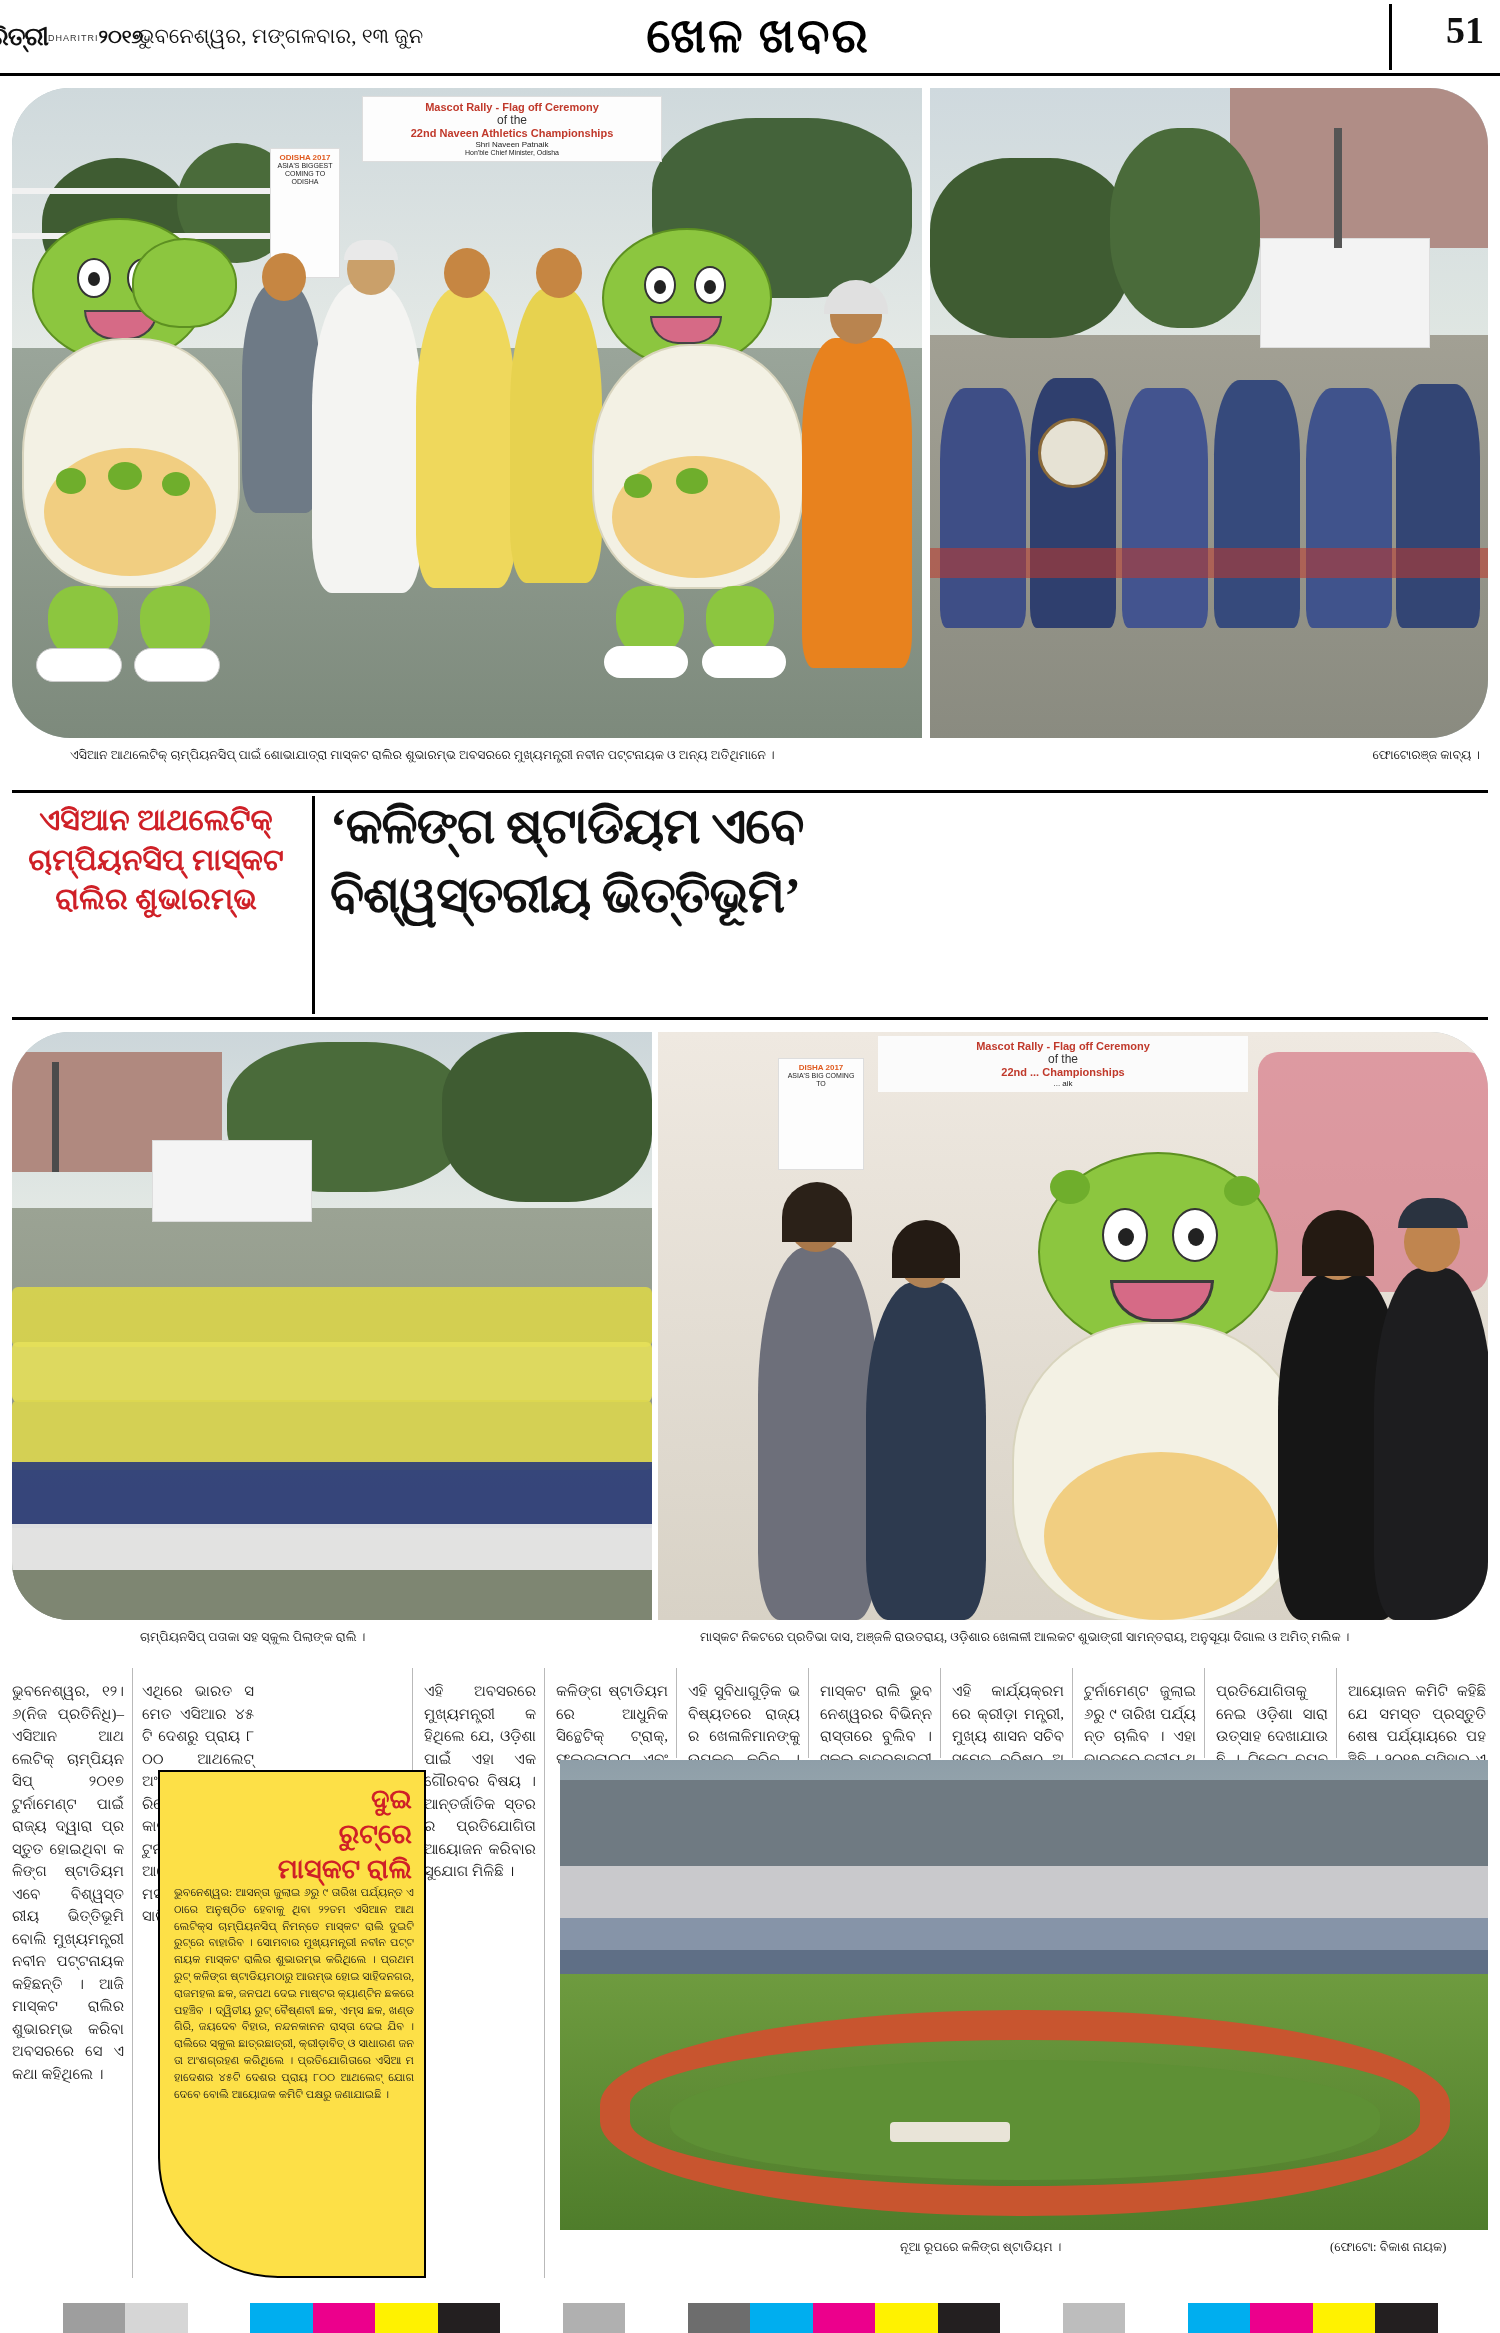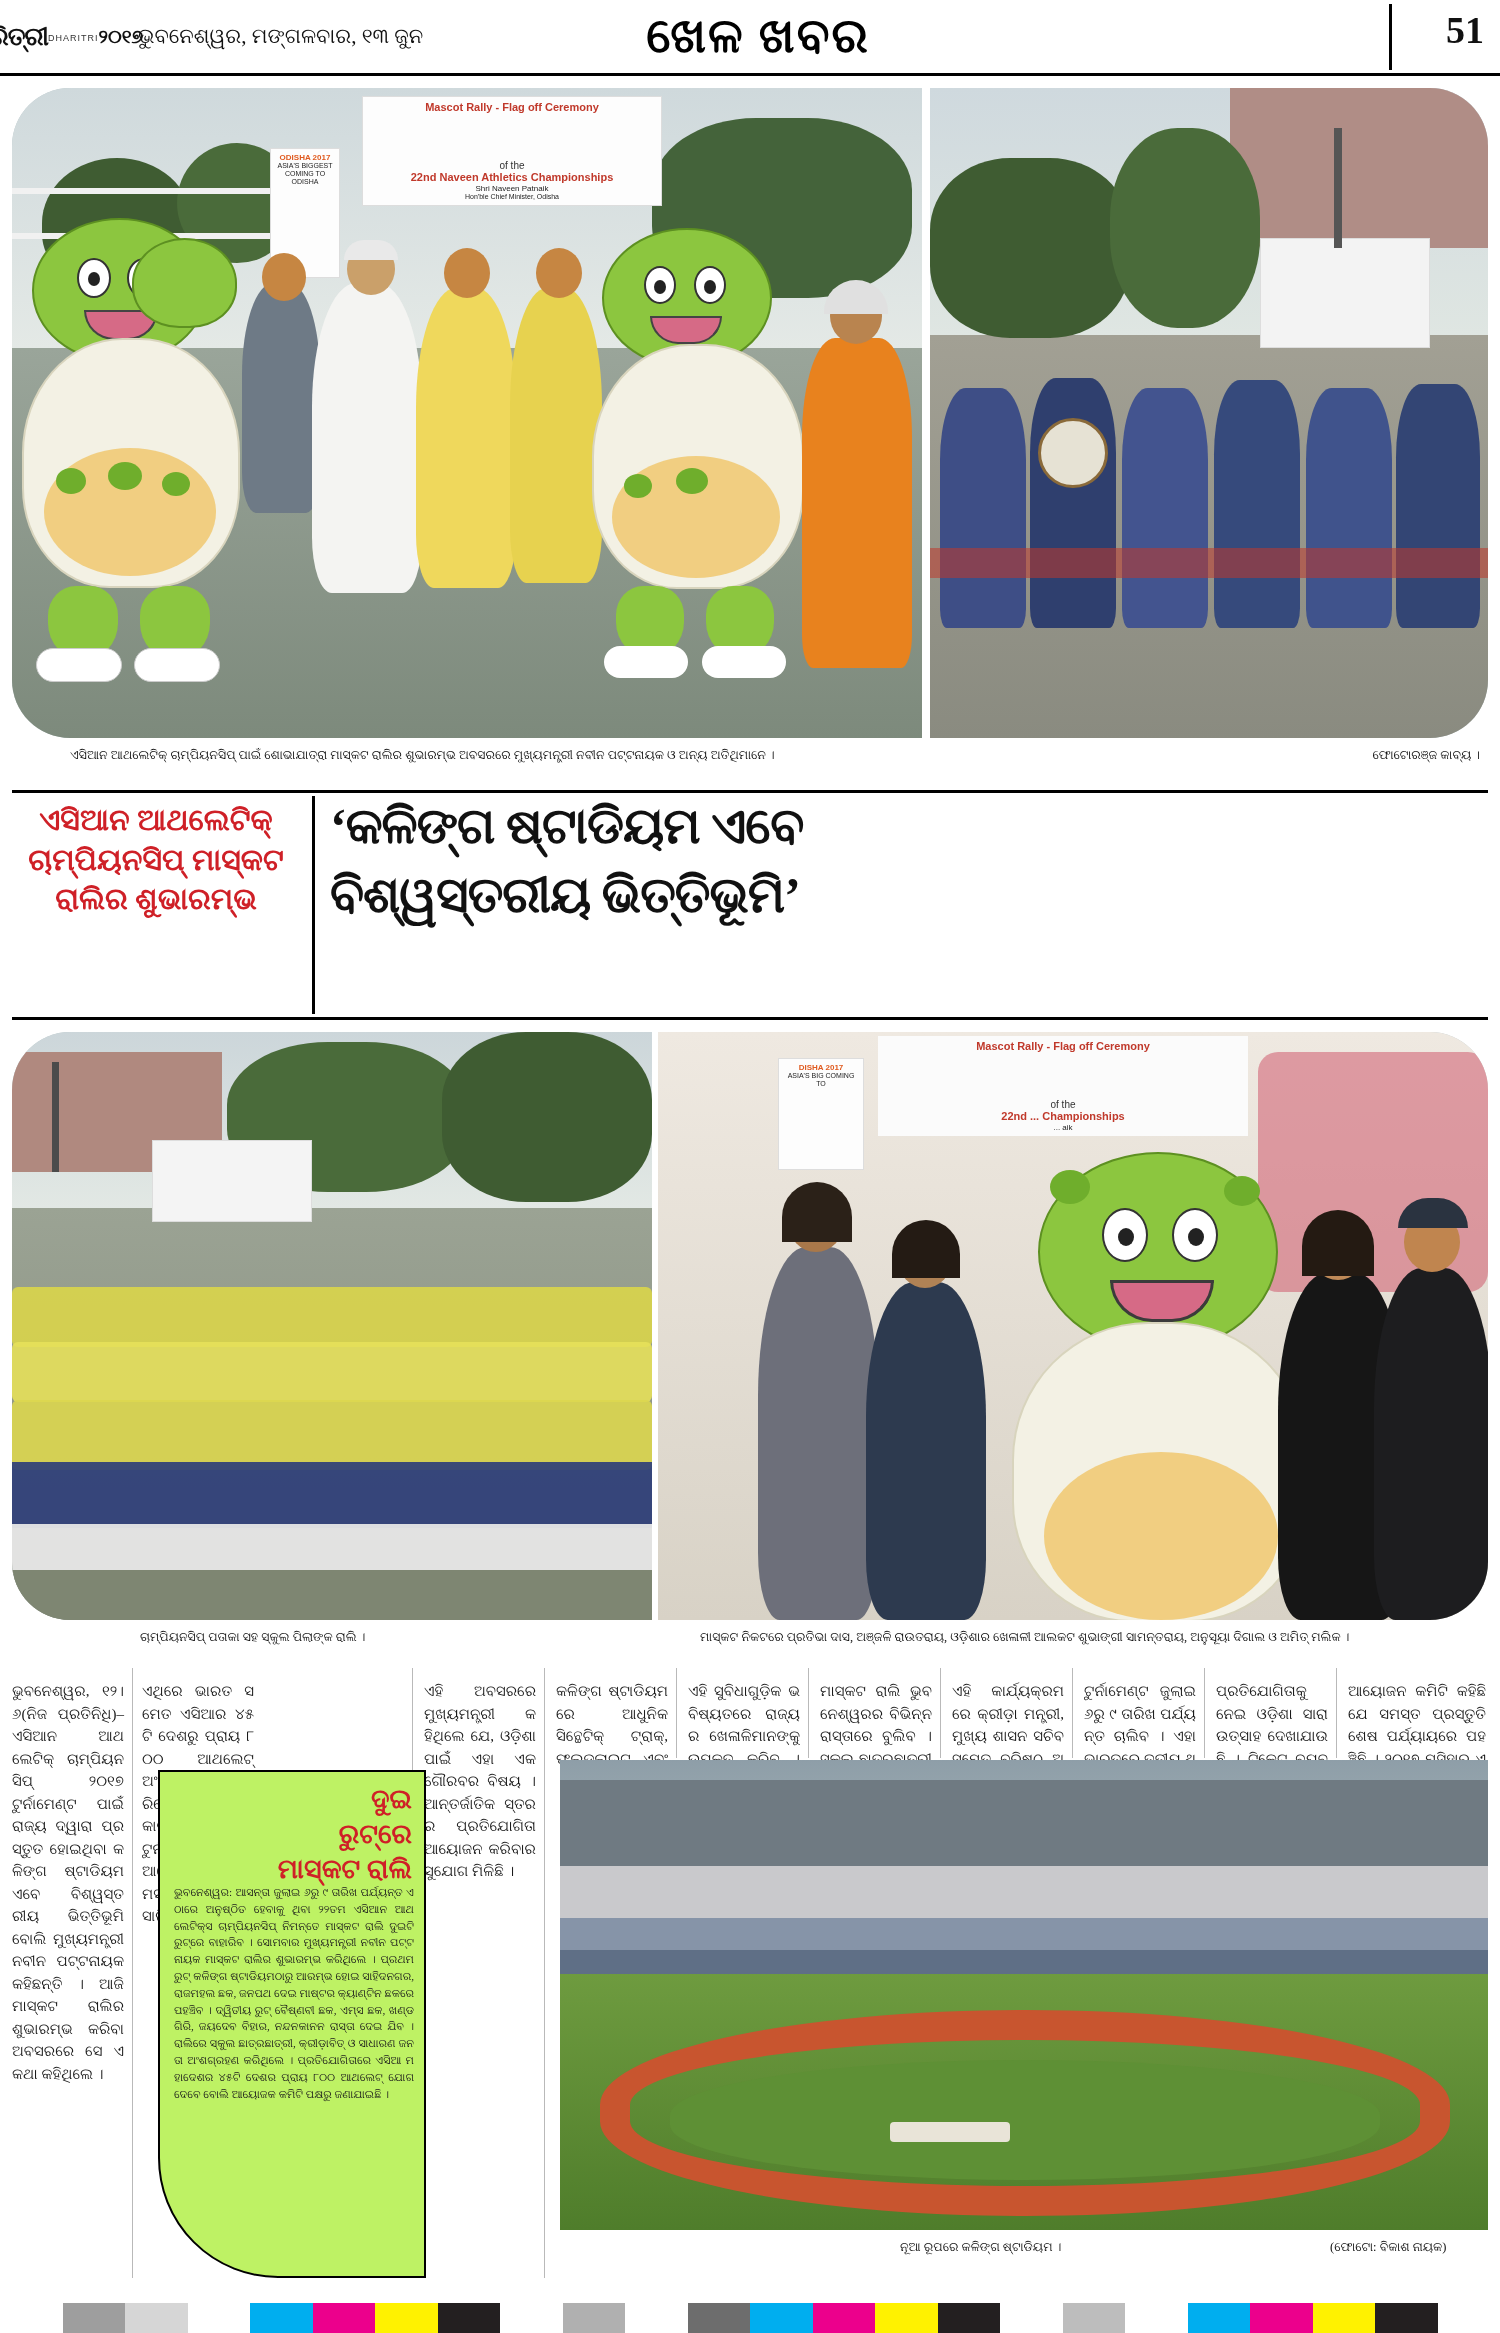--- a/index.html
+++ b/index.html
@@ -103,21 +103,21 @@
   .banner {
     position: absolute;
     background: #fdfdfd;
     border: 1px solid #ddd;
     text-align: center;
     padding: 4px 6px;
     font-family: "Liberation Sans", sans-serif;
     line-height: 1.15;
   }
   .banner .l1 { color: #c0392b; font-weight: bold; font-size: 11px; }
-  .banner .l2 { color: #333; font-size: 10px; margin-top: 46px; }
+  .banner .l2 { color: #333; font-size: 12px; }
   .banner .l3 { color: #c0392b; font-weight: bold; font-size: 11px; }
   .banner .l4 { color: #222; font-size: 8px; }
   .banner .l5 { color: #222; font-size: 7px; }
 
   
   .mascot { position: absolute; }
   .mascot .head {
     position: absolute; border-radius: 50%;
     background: #8cc63f;
     border: 2px solid #5d9021;
@@ -192,21 +192,21 @@
   }
   .vrule { position: absolute; top: 0; width: 1px; height: 100%; background: #b9b9b9; }
 
   
   .inset {
     position: absolute;
     left: 158px; top: 1770px;
     width: 268px; height: 508px;
     border: 2px solid #000;
     border-radius: 0 0 0 120px;
-    background: #bef264;
+    background: #fde047;
     overflow: hidden;
   }
   .inset-title {
     position: absolute;
     right: 12px; top: 10px;
     text-align: right;
     color: #cf2027;
     font-weight: bold;
     font-size: 27px;
     line-height: 1.3;

